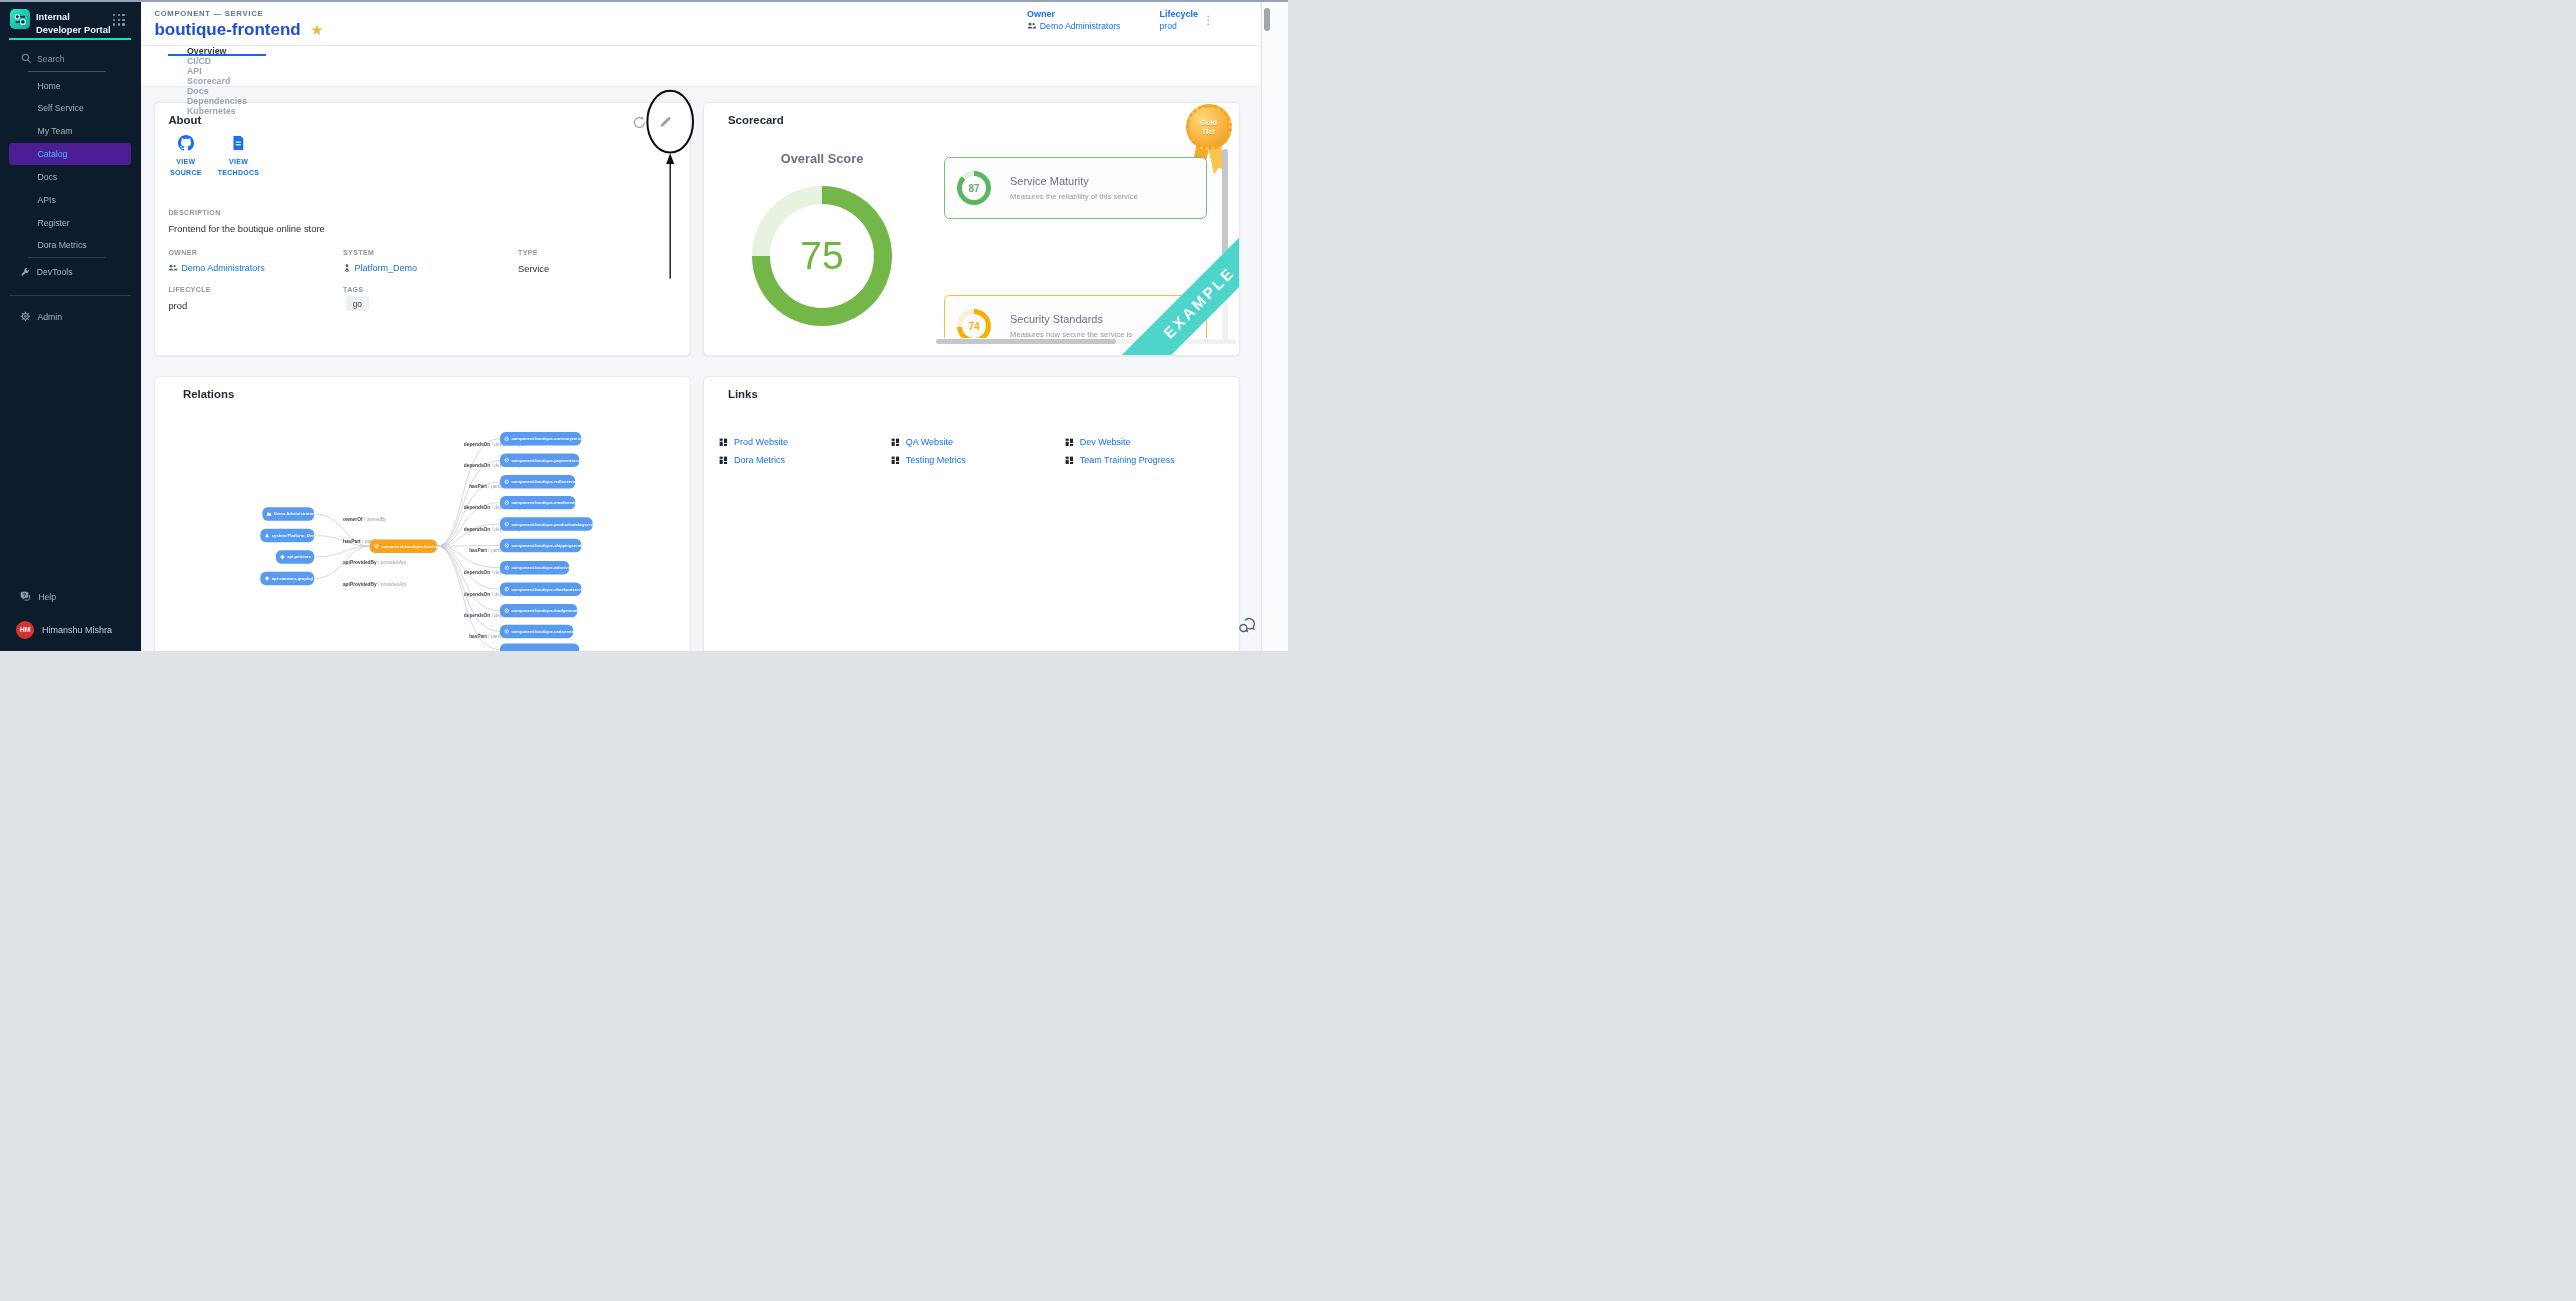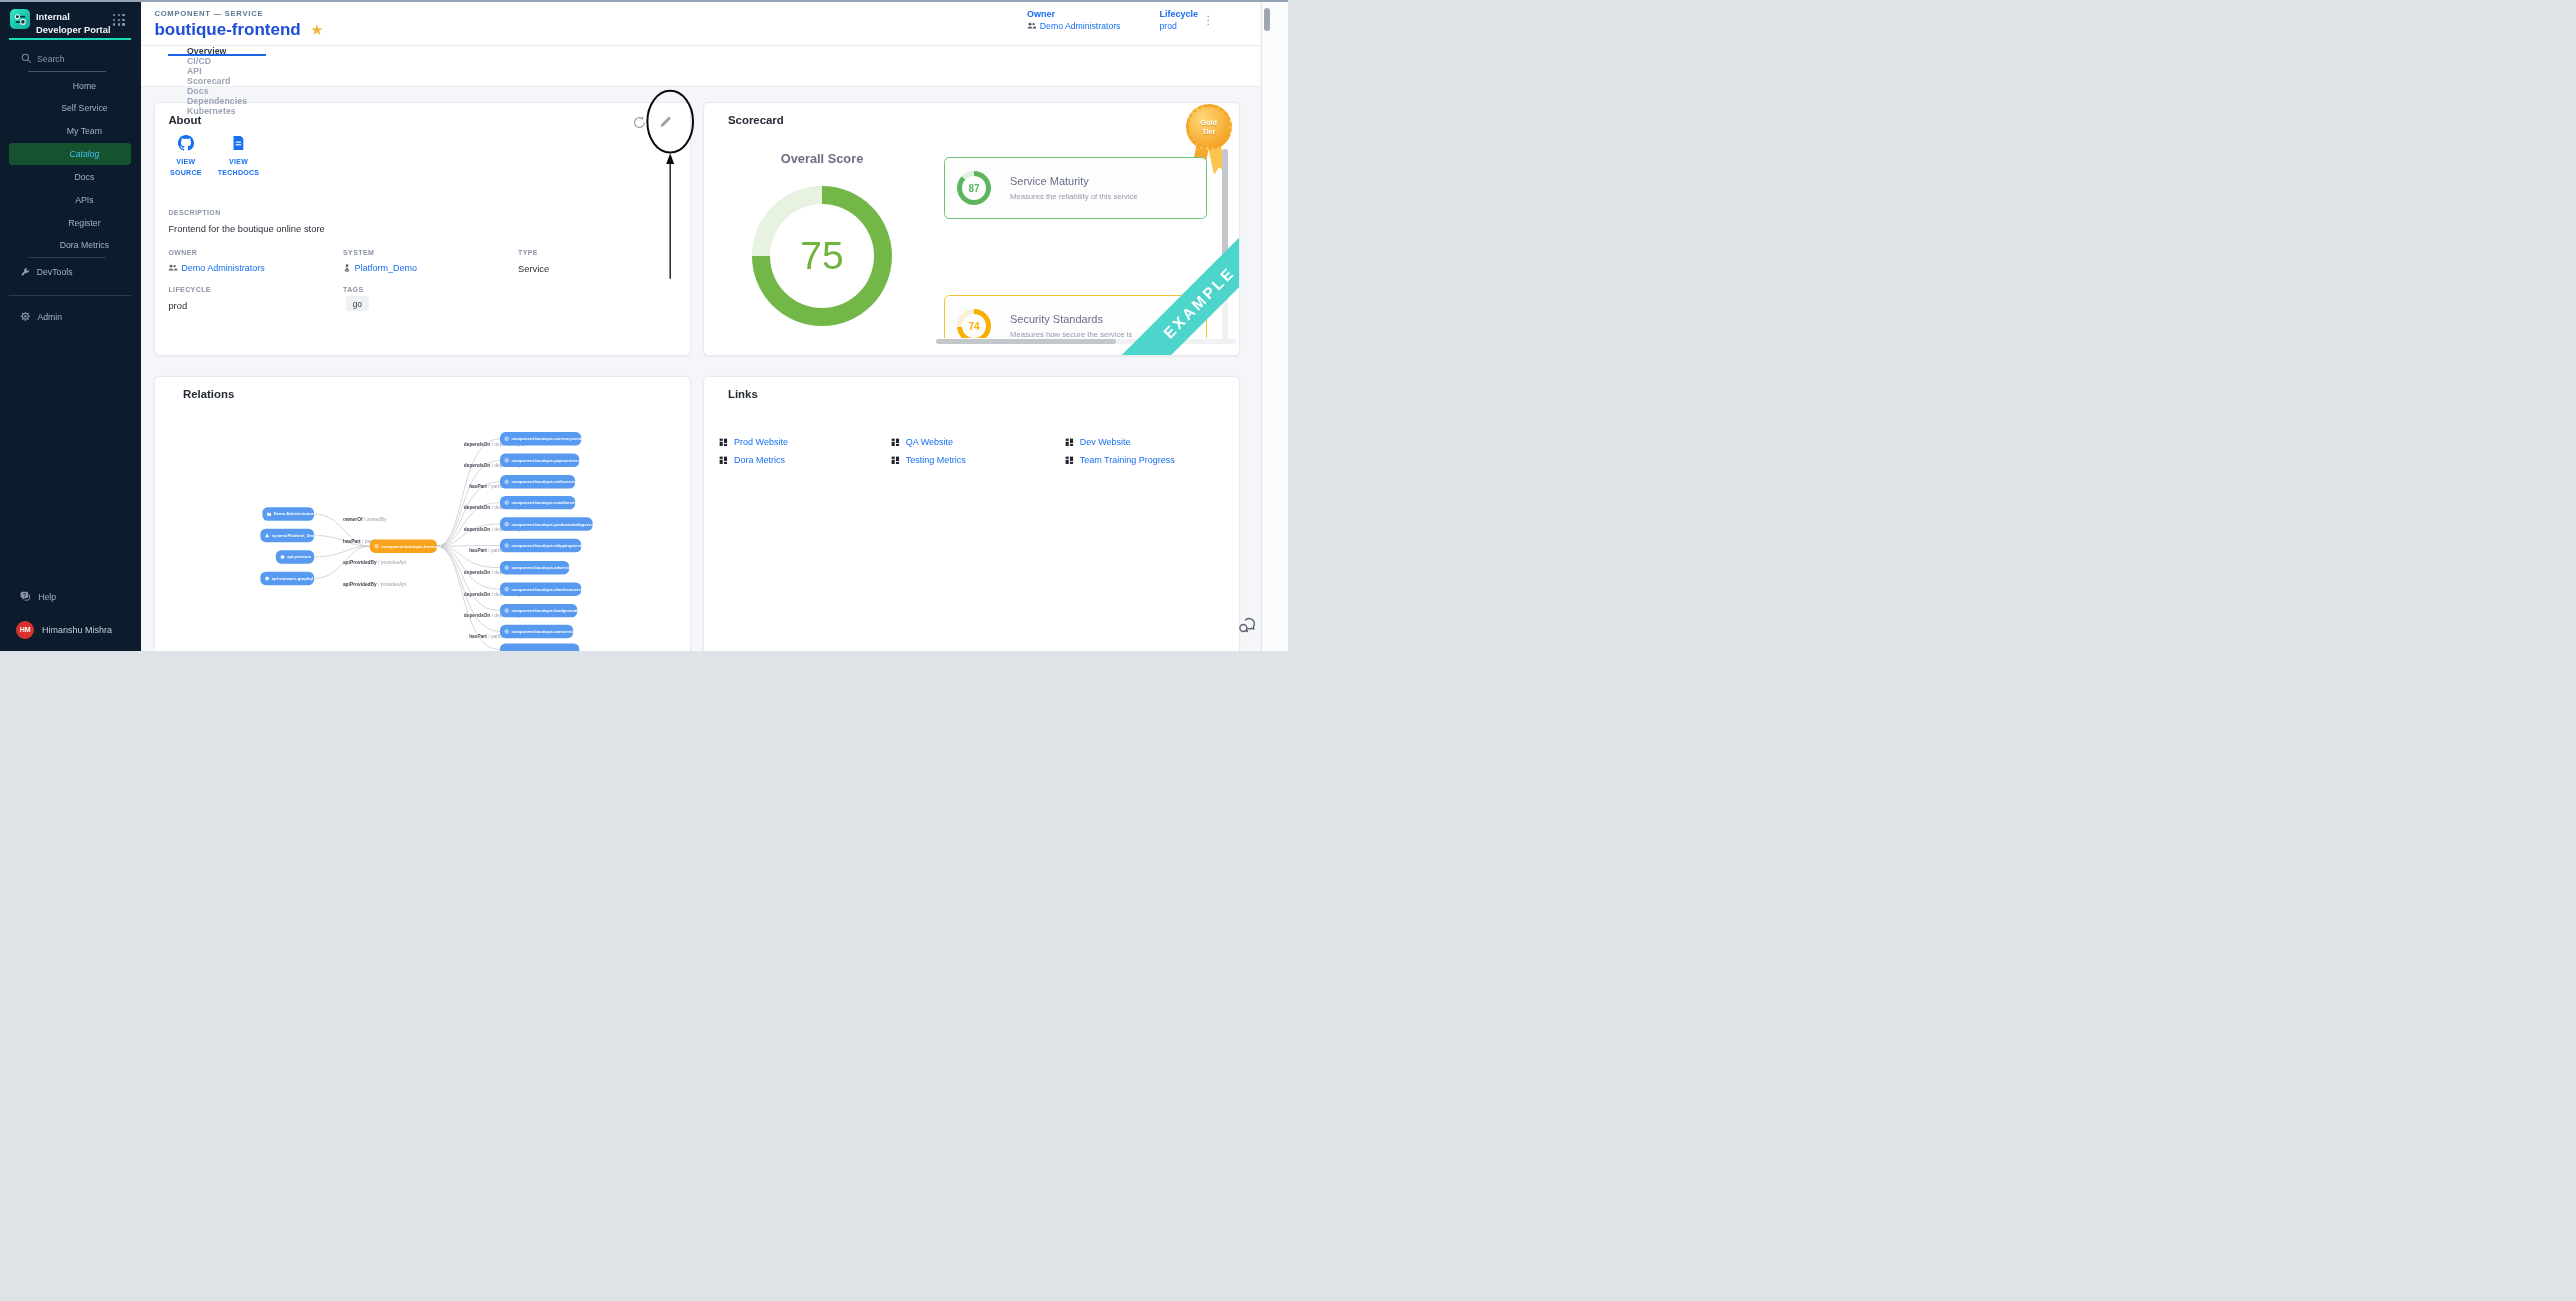--- a/index.html
+++ b/index.html
@@ -17,23 +17,23 @@
     font-weight:700;line-height:1.3;}
   .grid-icon{position:absolute;left:113px;top:14px;width:12px;height:12px;display:grid;
     grid-template-columns:repeat(3,1fr);gap:1.7px;}
   .grid-icon i{width:2.4px;height:2.4px;border-radius:50%;background:#8b99ad;}
   .teal-rule{position:absolute;left:9.4px;top:38px;width:122px;height:2px;background:#1ddbb6;}
   .search-row{position:absolute;left:0;top:50px;width:152px;height:20px;cursor:text;}
   .search-row svg{position:absolute;left:21px;top:2.7px;}
   .search-text{position:absolute;left:37px;top:4px;font-size:8.7px;color:#8a97a8;}
   .search-underline{position:absolute;left:28px;top:71px;width:78px;height:0.7px;background:#46566a;}
   .nav-item{position:absolute;left:9.4px;width:122px;height:21.5px;border-radius:3.4px;
-    display:flex;align-items:center;color:#a6b2c2;font-size:8.7px;cursor:pointer;justify-content:center;}
+    display:flex;align-items:center;color:#a6b2c2;font-size:8.7px;cursor:pointer;}
   .nav-item .lbl{margin-left:28px;}
-  .nav-item.selected{background:#14532d;font-style:italic;}
+  .nav-item.selected{background:#4c1d95;}
   .nav-item.selected .lbl{color:#41bdf8;}
   .side-div{position:absolute;height:0.7px;background:#2b3a4e;}
   .tool-item{position:absolute;left:9.4px;width:122px;height:21.5px;display:flex;align-items:center;
     color:#a6b2c2;font-size:8.7px;cursor:pointer;}
   .tool-item svg{margin-left:10.7px;}
   .tool-item .lbl{margin-left:6.7px;}
   .avatar{width:18px;height:18px;border-radius:50%;background:#d63330;color:#fff;font-size:7px;
     font-weight:700;display:flex;align-items:center;justify-content:center;}
 
   

